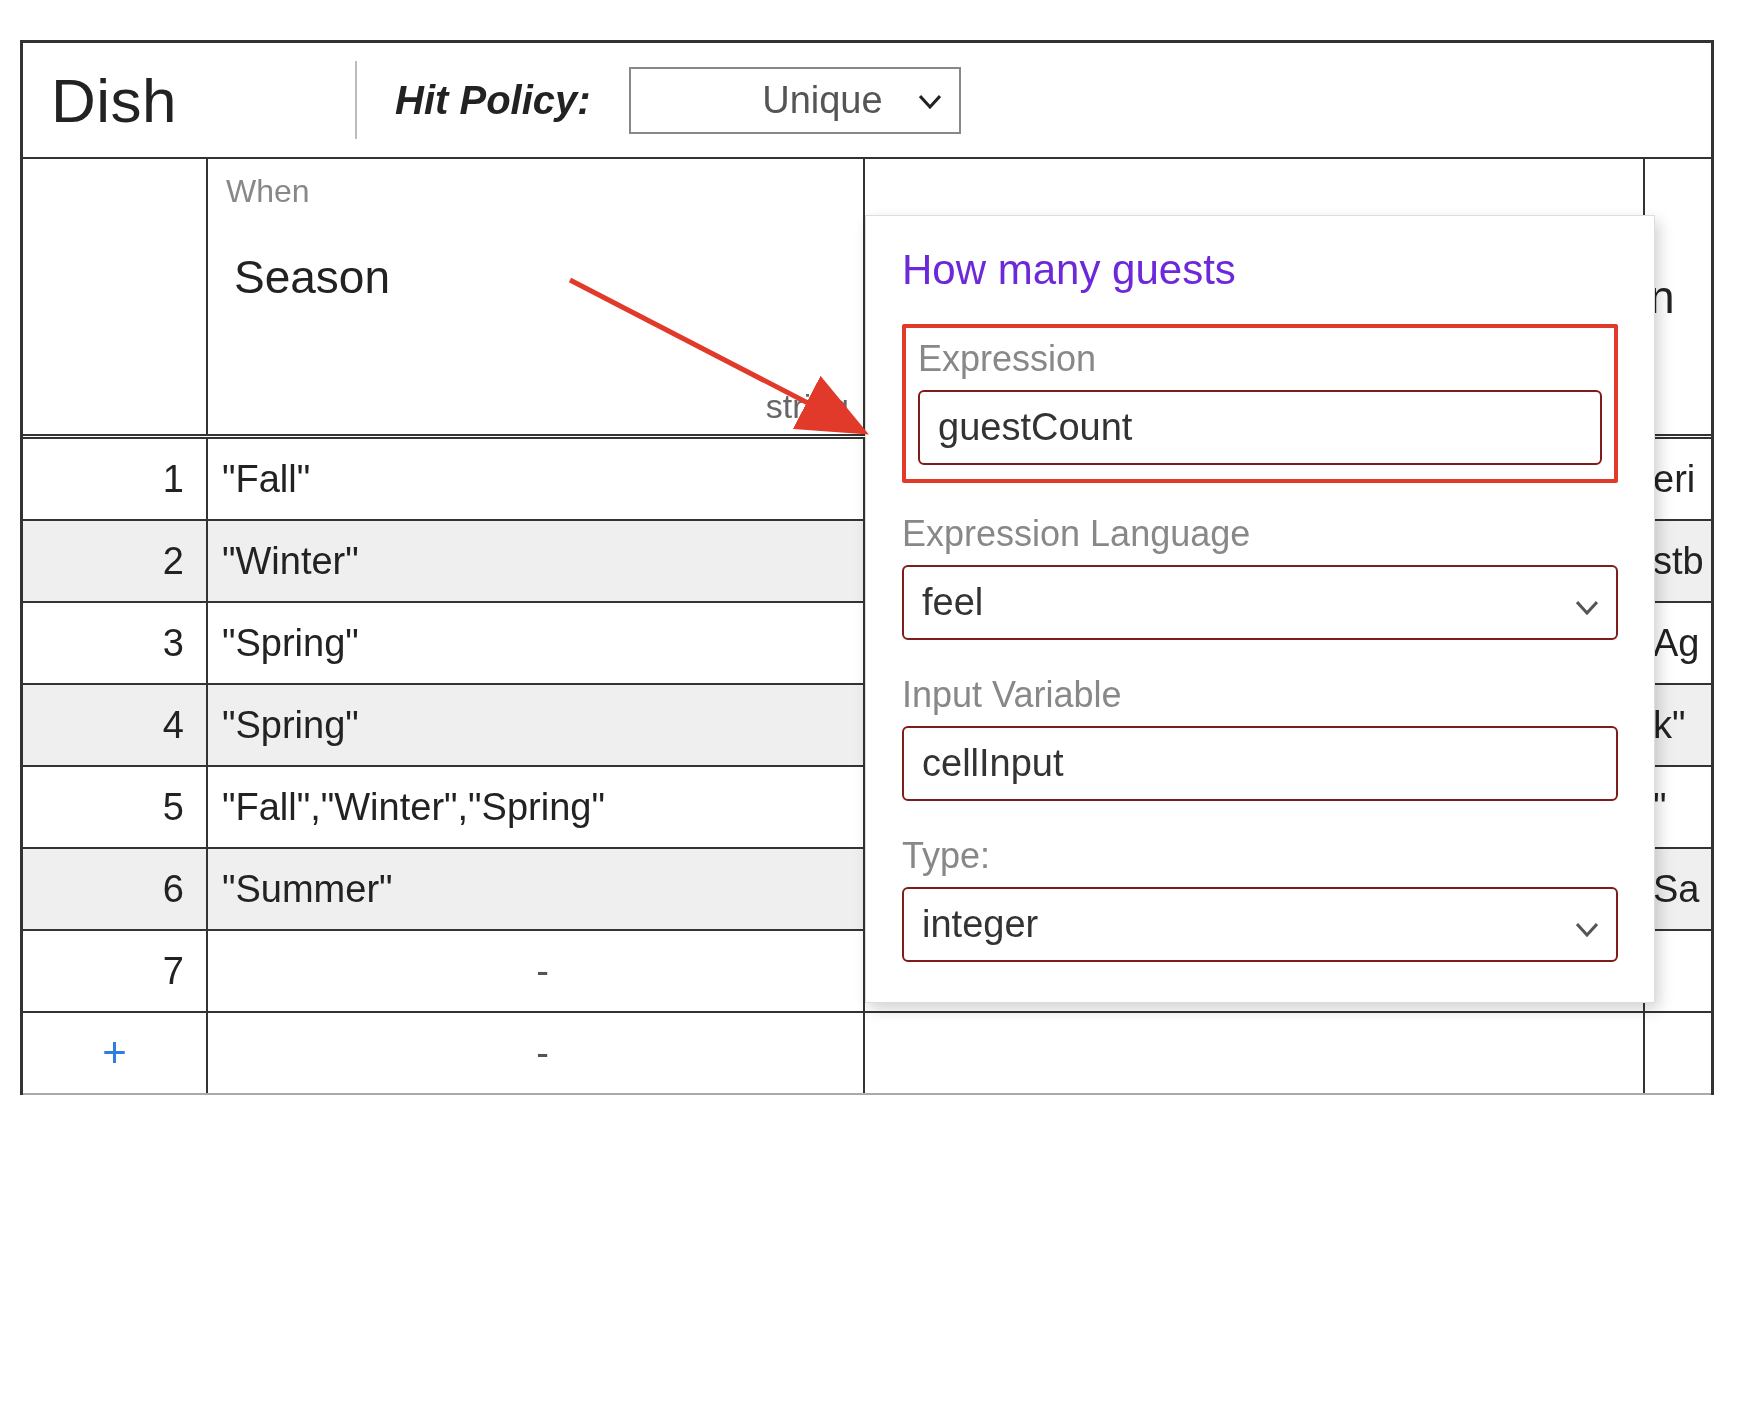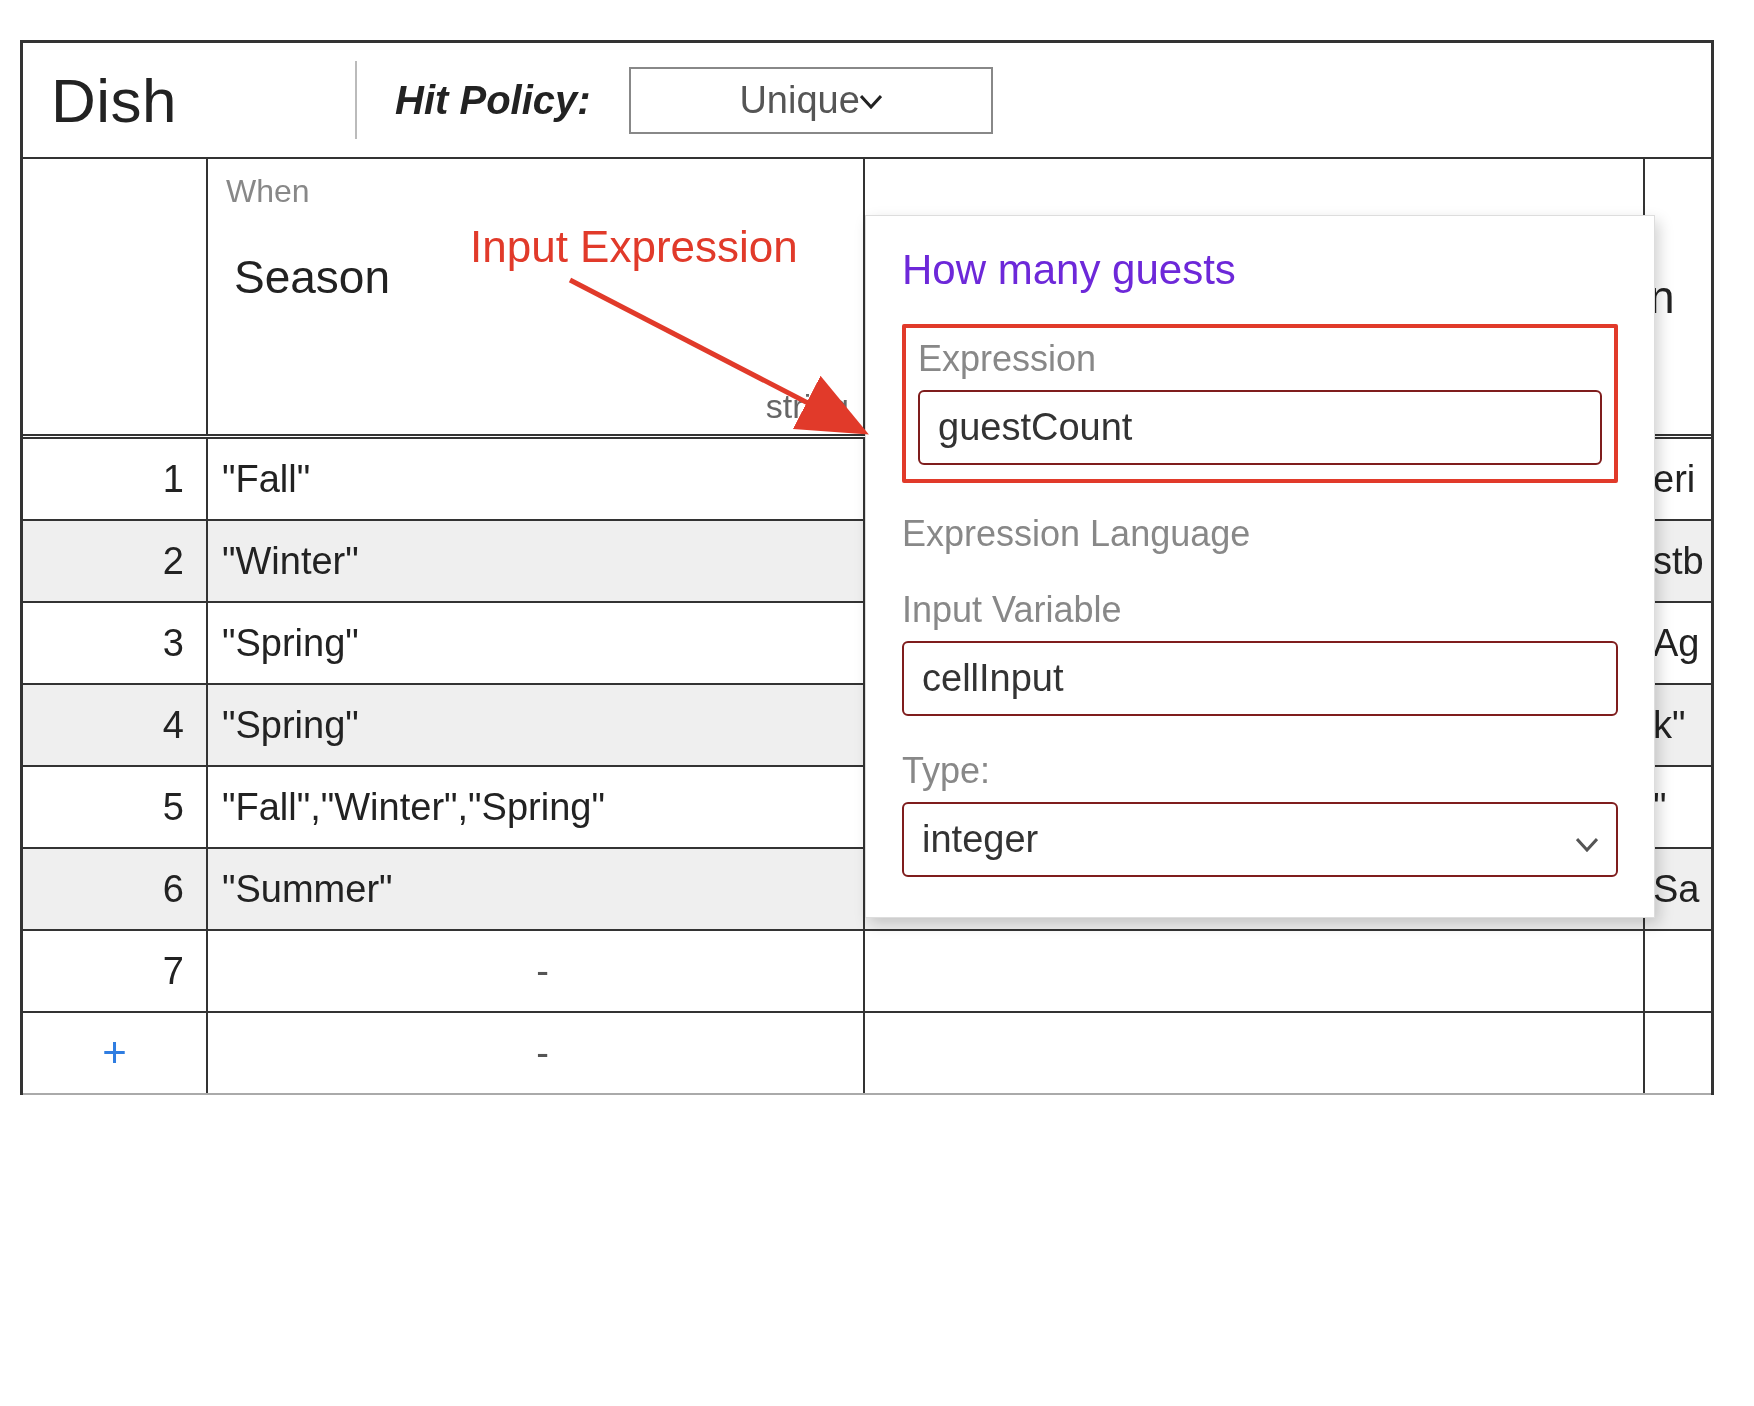--- a/index.html
+++ b/index.html
@@ -42,27 +42,28 @@
     margin-right: 10px;
   }
   .hp-label {
     font-size: 40px;
     font-weight: 700;
     font-style: italic;
   }
   .hp-select {
     display: inline-flex;
     align-items: center;
-    justify-content: center;
+    justify-content: flex-end;
     border: 2px solid #888;
     padding: 10px 18px;
-    width: 364px;
+    width: 332px;
     font-size: 38px;
     color: #555;
     margin-left: 10px;
+    gap: 36px;
   }
   .chev { font-size: 26px; color:#222; }
   
   .head-row {
     display: flex;
     border-top: 2px solid #333;
     border-bottom: 5px double #333;
   }
   .col-num {
     width: 185px;
@@ -269,20 +270,28 @@
 
     <div class="hl">
       <div class="fld-label">Expression</div>
       <div class="fld-input">
         <span>guestCount</span>
       </div>
     </div>
 
     <div class="fld-group">
       <div class="fld-label">Expression Language</div>
+      <div class="fld-input">
+        <span>feel</span>
+        <span>
+          <svg width="22" height="14" viewBox="0 0 22 14">
+              <path d="M1 1 L11 12 L21 1" stroke="#555" stroke-width="3" fill="none"></path>
+            </svg>
+        </span>
+      </div>
     </div>
 
     <div class="fld-group">
       <div class="fld-label">Input Variable</div>
       <div class="fld-input">
         <span>cellInput</span>
       </div>
     </div>
 
     <div class="fld-group" style="margin-bottom:0;">
@@ -291,21 +300,20 @@
         <span>integer</span>
         <span>
           <svg width="22" height="14" viewBox="0 0 22 14">
               <path d="M1 1 L11 12 L21 1" stroke="#555" stroke-width="3" fill="none"></path>
             </svg>
         </span>
       </div>
     </div>
   </div>
 
-  <div class="annot" style="left:470px; top:222px;">Input Expression</div>
 
   <svg class="arrow" style="left:560px; top:270px;" width="340" height="190">
     <defs>
       <marker id="ah" markerWidth="16" markerHeight="16" refX="12" refY="6" orient="auto">
         <path d="M0,0 L14,6 L0,12 Z" fill="#e13a2a"></path>
       </marker>
     </defs>
     <line x1="10" y1="10" x2="300" y2="160" stroke="#e13a2a" stroke-width="5" marker-end="url(#ah)"></line>
   </svg>
 

